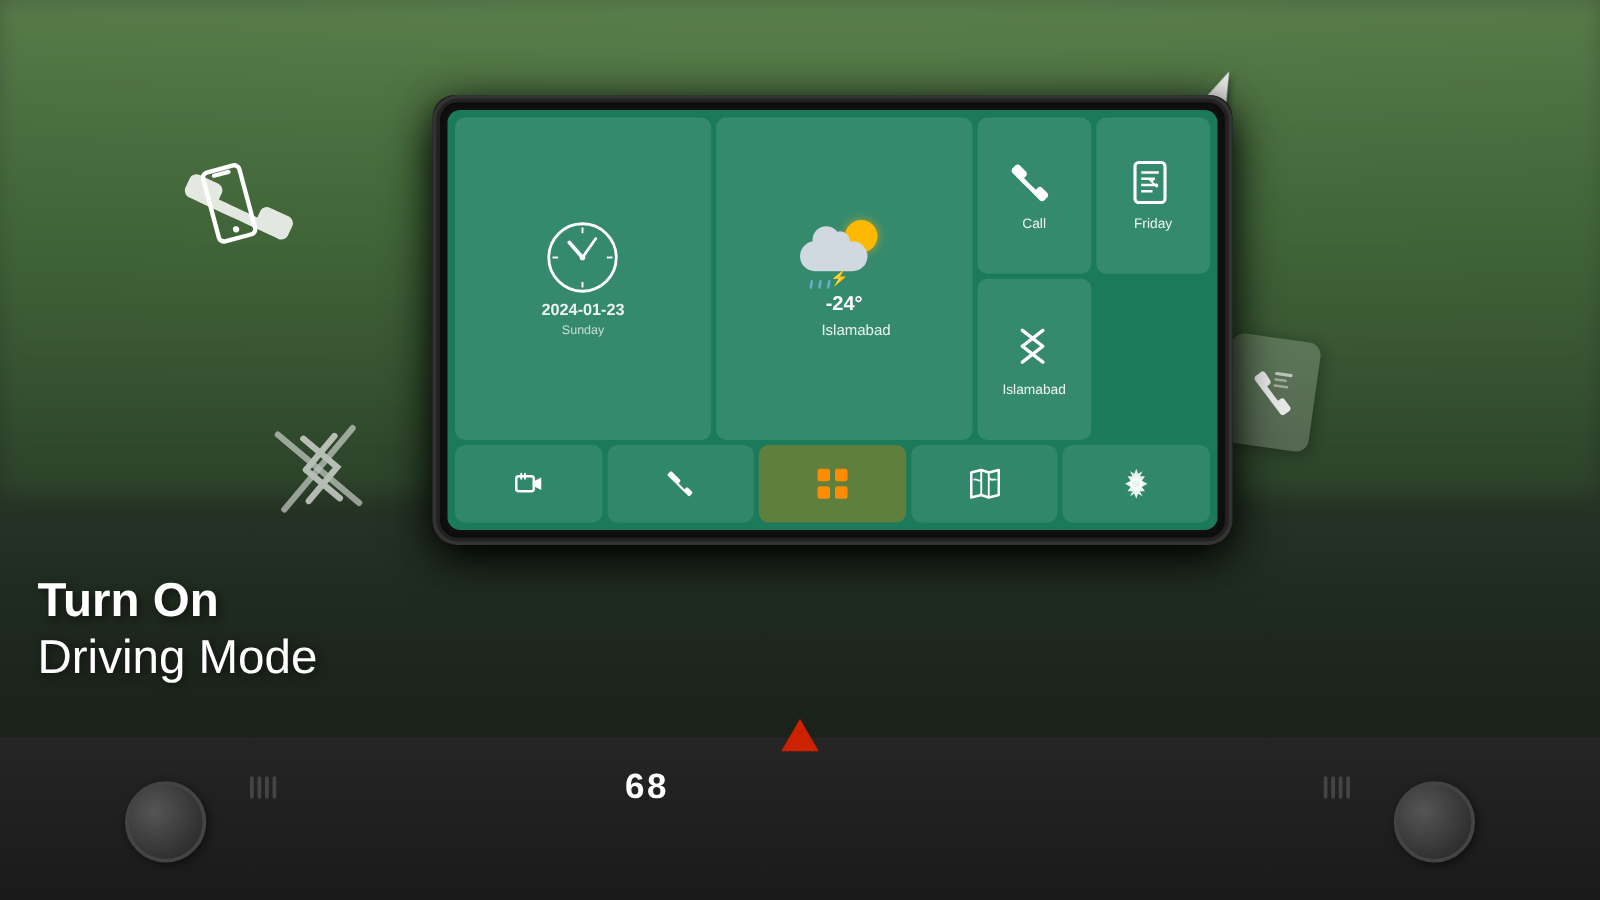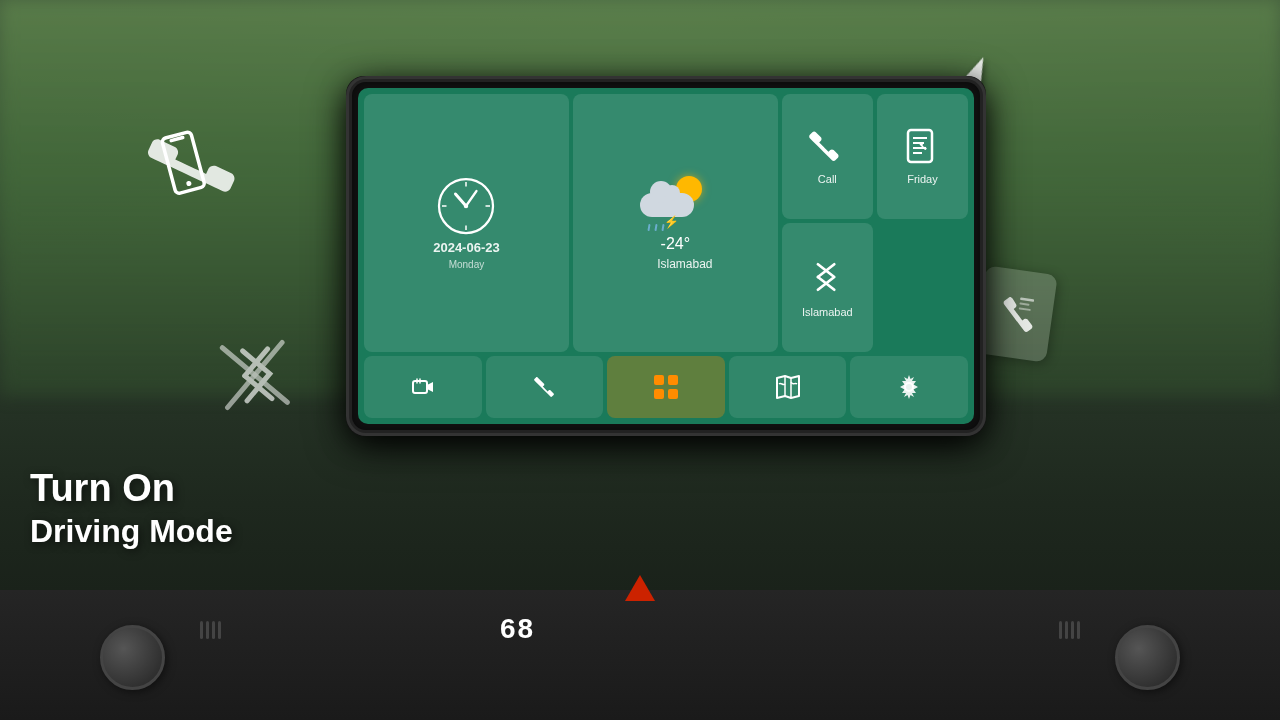--- a/index.html
+++ b/index.html
@@ -145,21 +145,21 @@
 
     .tile-day {
       font-size: 10px;
       color: rgba(255,255,255,0.7);
       text-align: center;
     }
 
     .tile-temp {
       font-size: 16px;
       color: white;
-      font-weight: 400;
+      font-weight: 700;
     }
 
     .tile-city {
       font-size: 12px;
       color: rgba(255,255,255,0.9);
       padding-left: 19px;
     }
 
     
     .clock-svg {
@@ -214,22 +214,22 @@
     }
 
     .bottom-text .line1 {
       font-size: 38px;
       font-weight: 700;
       text-shadow: 2px 2px 8px rgba(0,0,0,0.6);
       line-height: 1.2;
     }
 
     .bottom-text .line2 {
-      font-size: 32px;
-      font-weight: 700;
+      font-size: 38px;
+      font-weight: 400;
       text-shadow: 2px 2px 8px rgba(0,0,0,0.6);
       line-height: 1.2;
     }
 
     
     .dash-controls {
       position: absolute;
       bottom: 0;
       left: 0; right: 0;
       height: 130px;
@@ -488,22 +488,22 @@
           <line x1="40" y1="66" x2="40" y2="72" stroke="white" stroke-width="2"></line>
           <line x1="8" y1="40" x2="14" y2="40" stroke="white" stroke-width="2"></line>
           <line x1="66" y1="40" x2="72" y2="40" stroke="white" stroke-width="2"></line>
 
           <line x1="40" y1="40" x2="26" y2="24" stroke="white" stroke-width="4" stroke-linecap="round"></line>
 
           <line x1="40" y1="40" x2="54" y2="20" stroke="white" stroke-width="3" stroke-linecap="round"></line>
 
           <circle cx="40" cy="40" r="3" fill="white"></circle>
         </svg>
-        <div class="tile-date">2024-06-23</div>
-        <div class="tile-day">Monday</div>
+        <div class="tile-date">2024-01-23</div>
+        <div class="tile-day">Sunday</div>
       </div>
 
       <div class="tile tile-weather">
 
         <div class="weather-icon-container">
           <div class="sun-circle"></div>
           <div class="cloud-main"></div>
           <div class="rain-drops">
             <div class="rain-drop"></div>
             <div class="rain-drop"></div>

